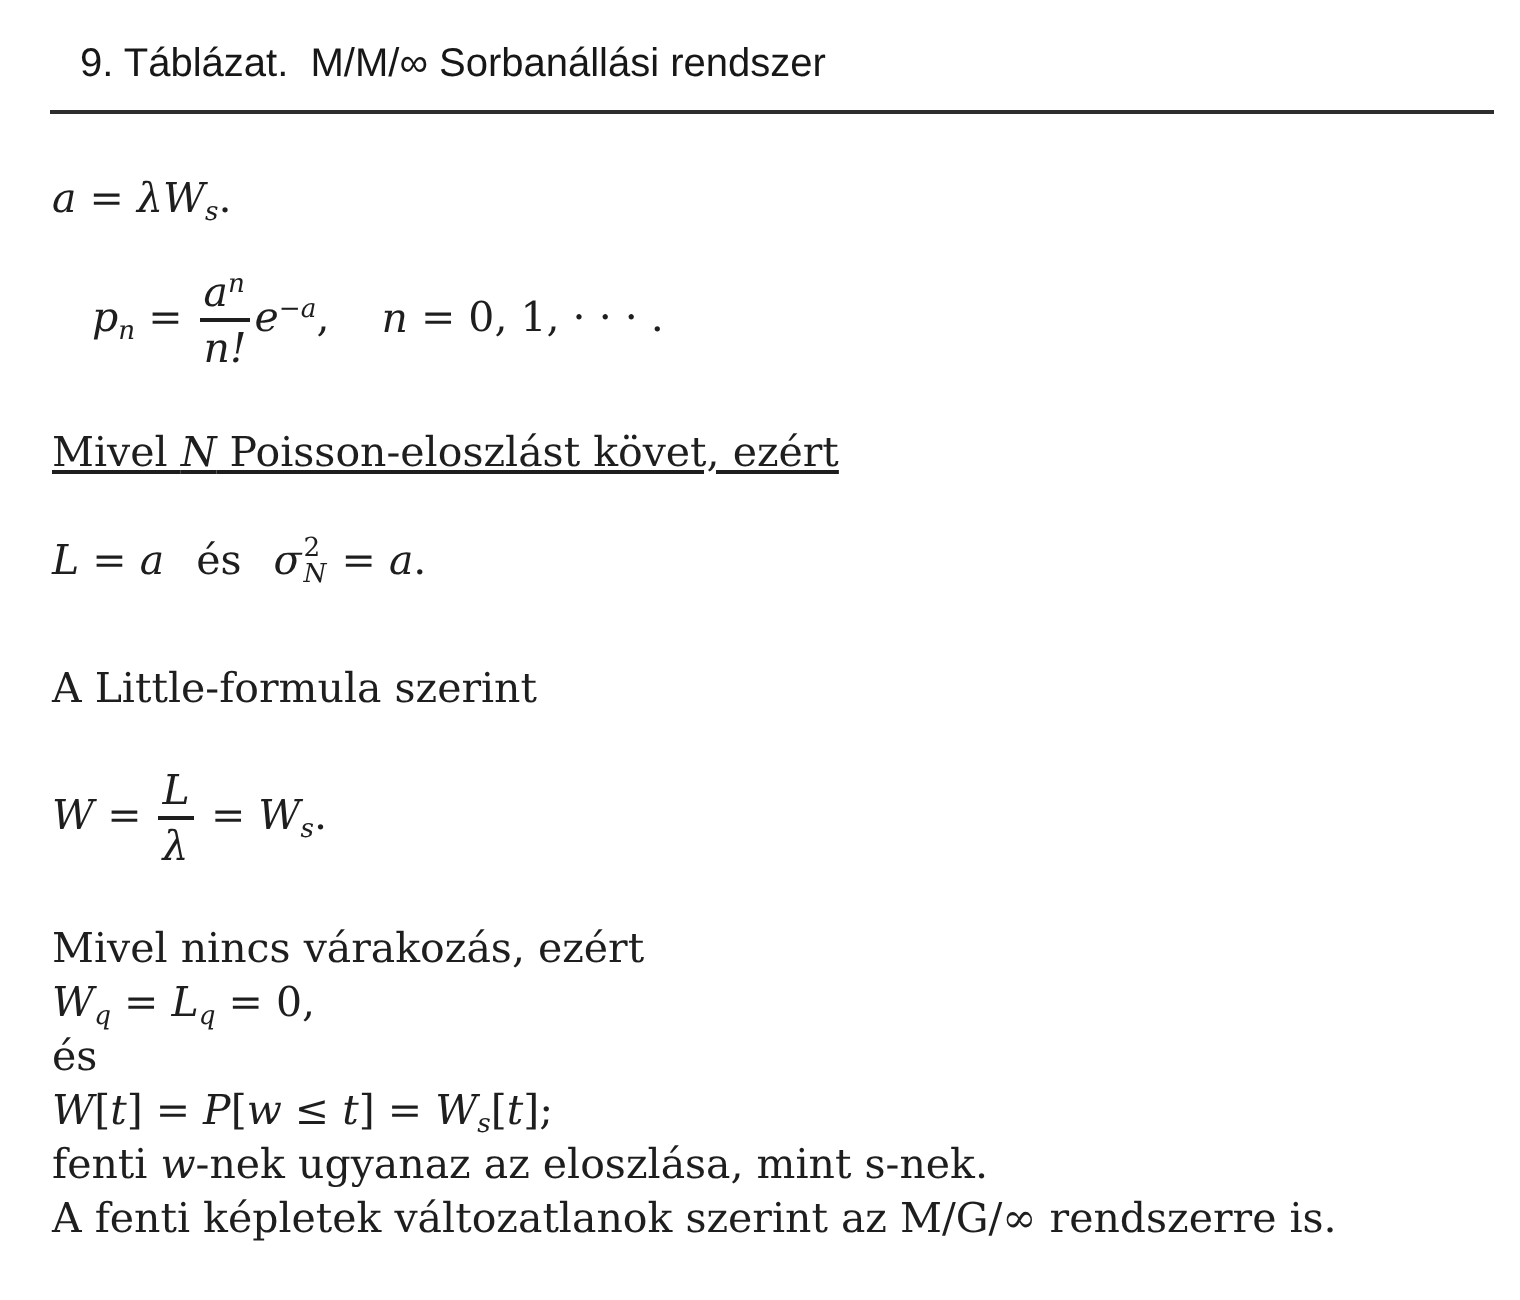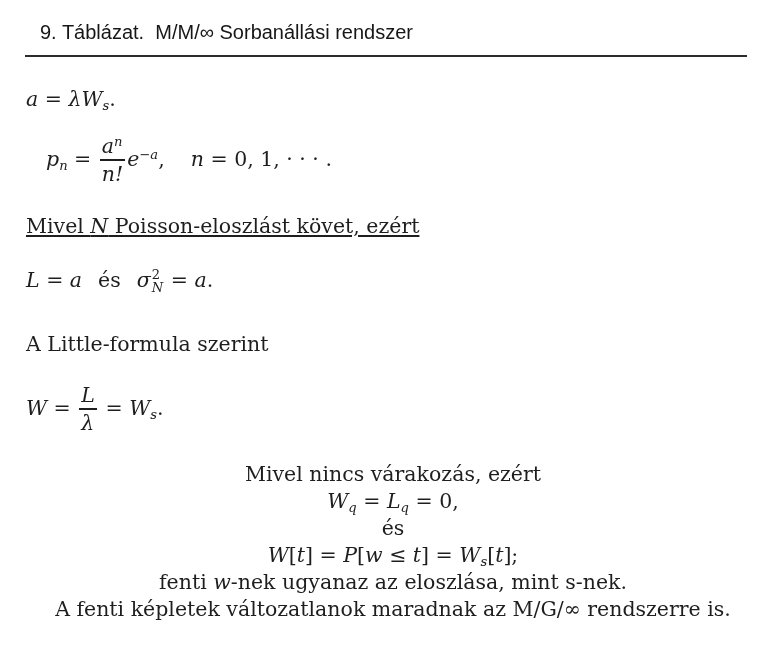--- a/index.html
+++ b/index.html
@@ -52,21 +52,21 @@
 
   .conj { font-style: normal; margin: 0 16px; }
   .cond { margin-left: 26px; }
 
   .eq-a        { margin-top: 30px; }
   .eq-pn       { margin-top: 24px; margin-left: 20px; }
   .para-poisson{ margin-top: 28px; text-decoration: underline; }
   .eq-L        { margin-top: 30px; }
   .para-little { margin-top: 38px; }
   .eq-W        { margin-top: 28px; }
-  .bottom      { margin-top: 26px; line-height: 27px; text-align: center; }
+  .bottom      { margin-top: 26px; line-height: 27px; }
 </style>
 </head>
 <body>
 
 <div>
 
   <div class="header">
     <span data-bind="header.title">9. Táblázat.  M/M/∞ Sorbanállási rendszer</span>
   </div>
   <div class="rule"></div>
@@ -95,17 +95,17 @@
           <span class="fbar"></span>
           <span class="fline mi" data-bind="equations.little.den">λ</span>
         </span><span class="up" data-bind="equations.little.rel2"> = </span><span class="mi" data-bind="equations.little.w2">W</span><sub data-bind="equations.little.w2_sub">s</sub><span class="up" data-bind="equations.little.end">.</span></div>
 
     <div class="bottom">
       <div><span class="up" data-bind="paragraphs.no_wait">Mivel nincs várakozás, ezért</span></div>
       <div><span class="mi" data-bind="equations.no_wait.w">W</span><sub data-bind="equations.no_wait.w_sub">q</sub><span class="up" data-bind="equations.no_wait.rel"> = </span><span class="mi" data-bind="equations.no_wait.l">L</span><sub data-bind="equations.no_wait.l_sub">q</sub><span class="up" data-bind="equations.no_wait.rel2"> = </span><span class="up" data-bind="equations.no_wait.zero">0,</span></div>
       <div><span class="up" data-bind="paragraphs.conj">és</span></div>
       <div><span class="mi" data-bind="equations.wait_dist.w">W</span><span class="up" data-bind="equations.wait_dist.lb1">[</span><span class="mi" data-bind="equations.wait_dist.t1">t</span><span class="up" data-bind="equations.wait_dist.mid1">] = </span><span class="mi" data-bind="equations.wait_dist.p">P</span><span class="up" data-bind="equations.wait_dist.lb2">[</span><span class="mi" data-bind="equations.wait_dist.wv">w</span><span class="up" data-bind="equations.wait_dist.le"> ≤ </span><span class="mi" data-bind="equations.wait_dist.t2">t</span><span class="up" data-bind="equations.wait_dist.mid2">] = </span><span class="mi" data-bind="equations.wait_dist.w2">W</span><sub data-bind="equations.wait_dist.w2_sub">s</sub><span class="up" data-bind="equations.wait_dist.lb3">[</span><span class="mi" data-bind="equations.wait_dist.t3">t</span><span class="up" data-bind="equations.wait_dist.end">];</span></div>
       <div><span class="up" data-bind="paragraphs.same_dist.pre">fenti </span><span class="mi" data-bind="paragraphs.same_dist.var">w</span><span class="up" data-bind="paragraphs.same_dist.post">-nek ugyanaz az eloszlása, mint s-nek.</span></div>
-      <div><span class="up" data-bind="paragraphs.final">A fenti képletek változatlanok maradnak az M/G/∞ rendszerre is.</span></div>
+      <div><span class="up" data-bind="paragraphs.final">A fenti képletek változatlanok szerint az M/G/∞ rendszerre is.</span></div>
     </div>
 
   </div>
 </div>
 
 </body></html>

